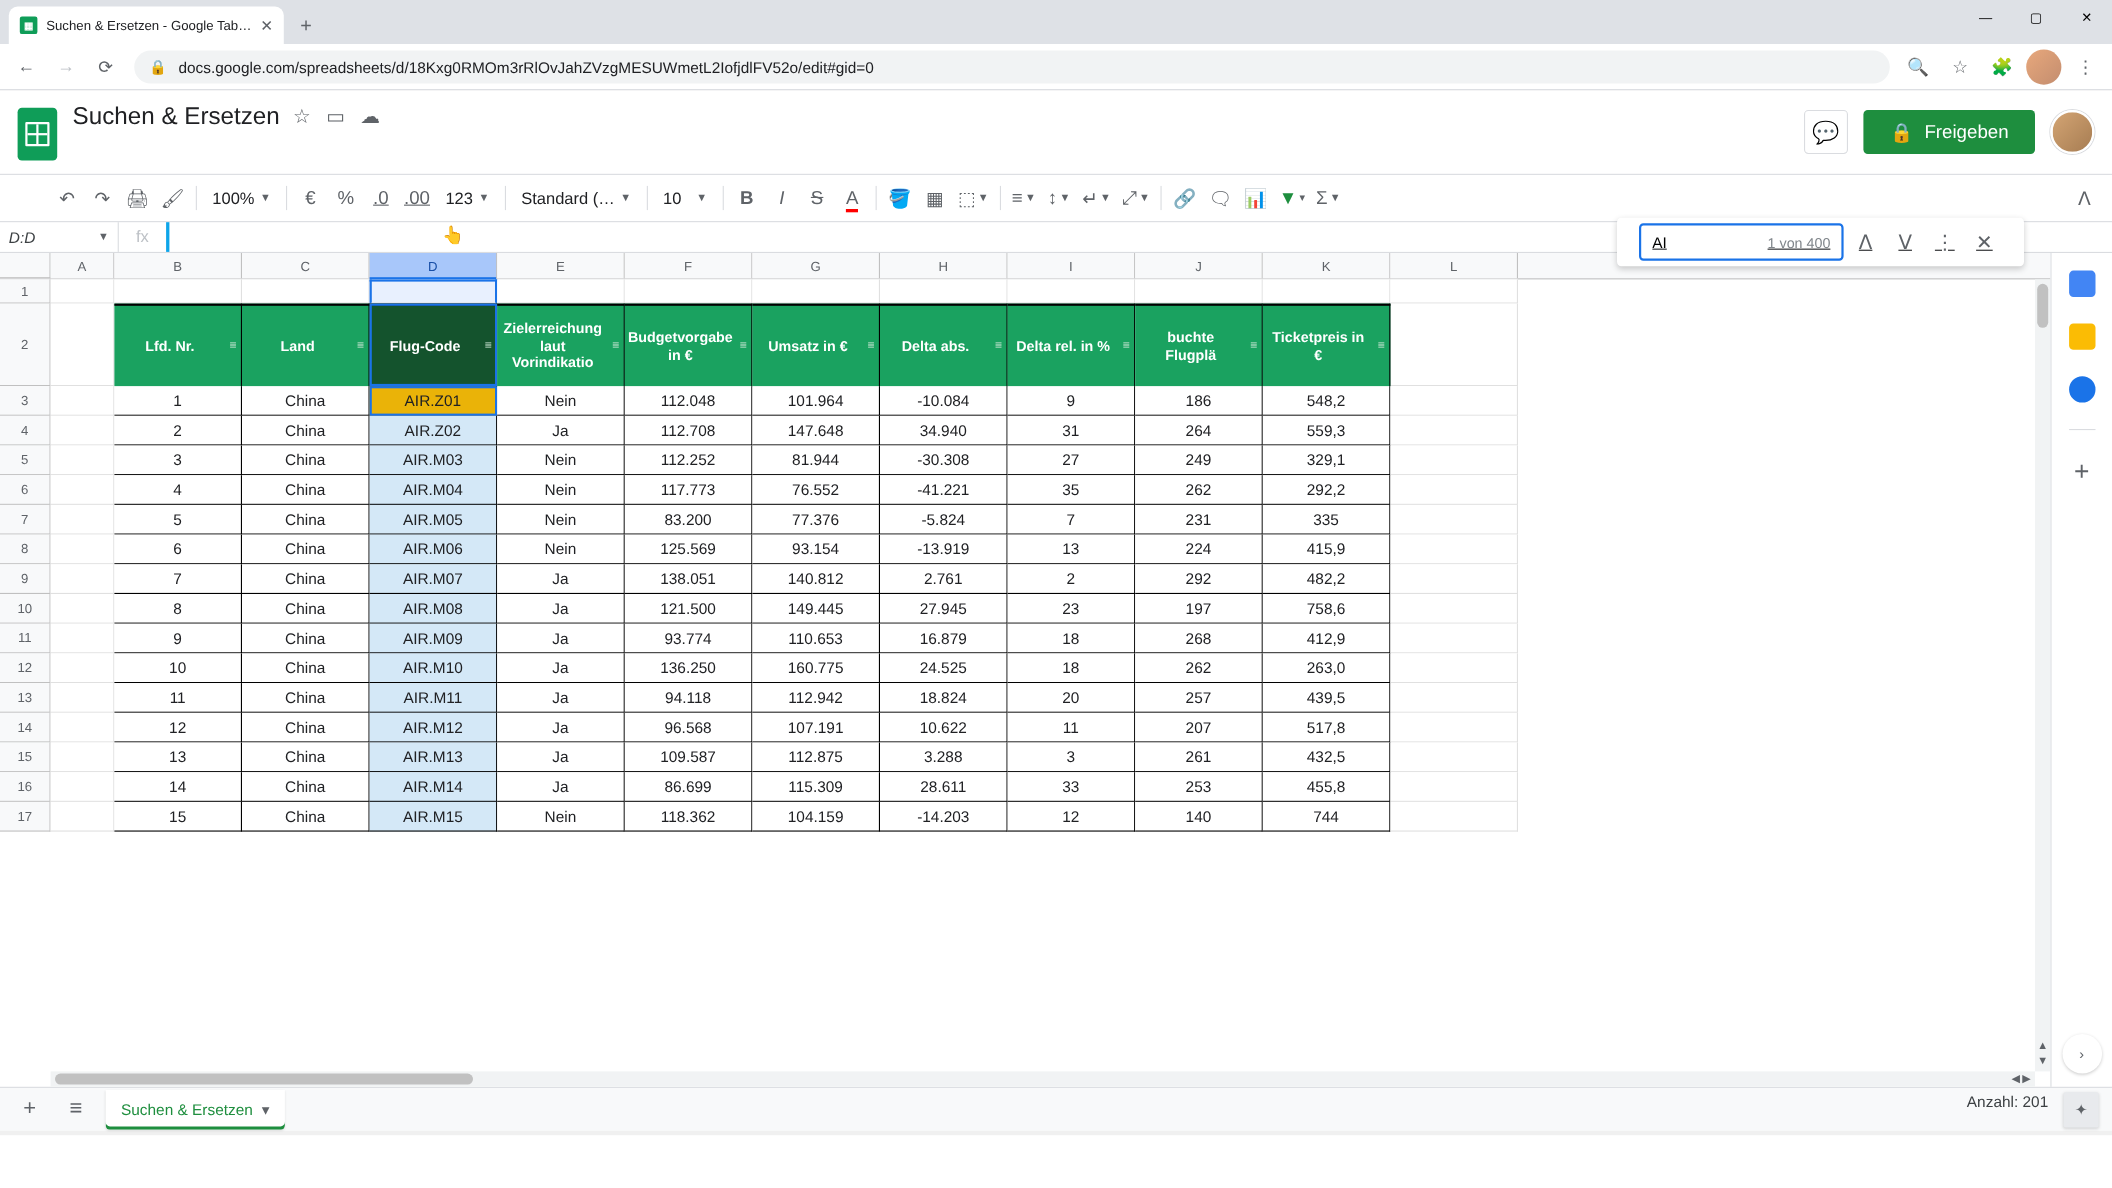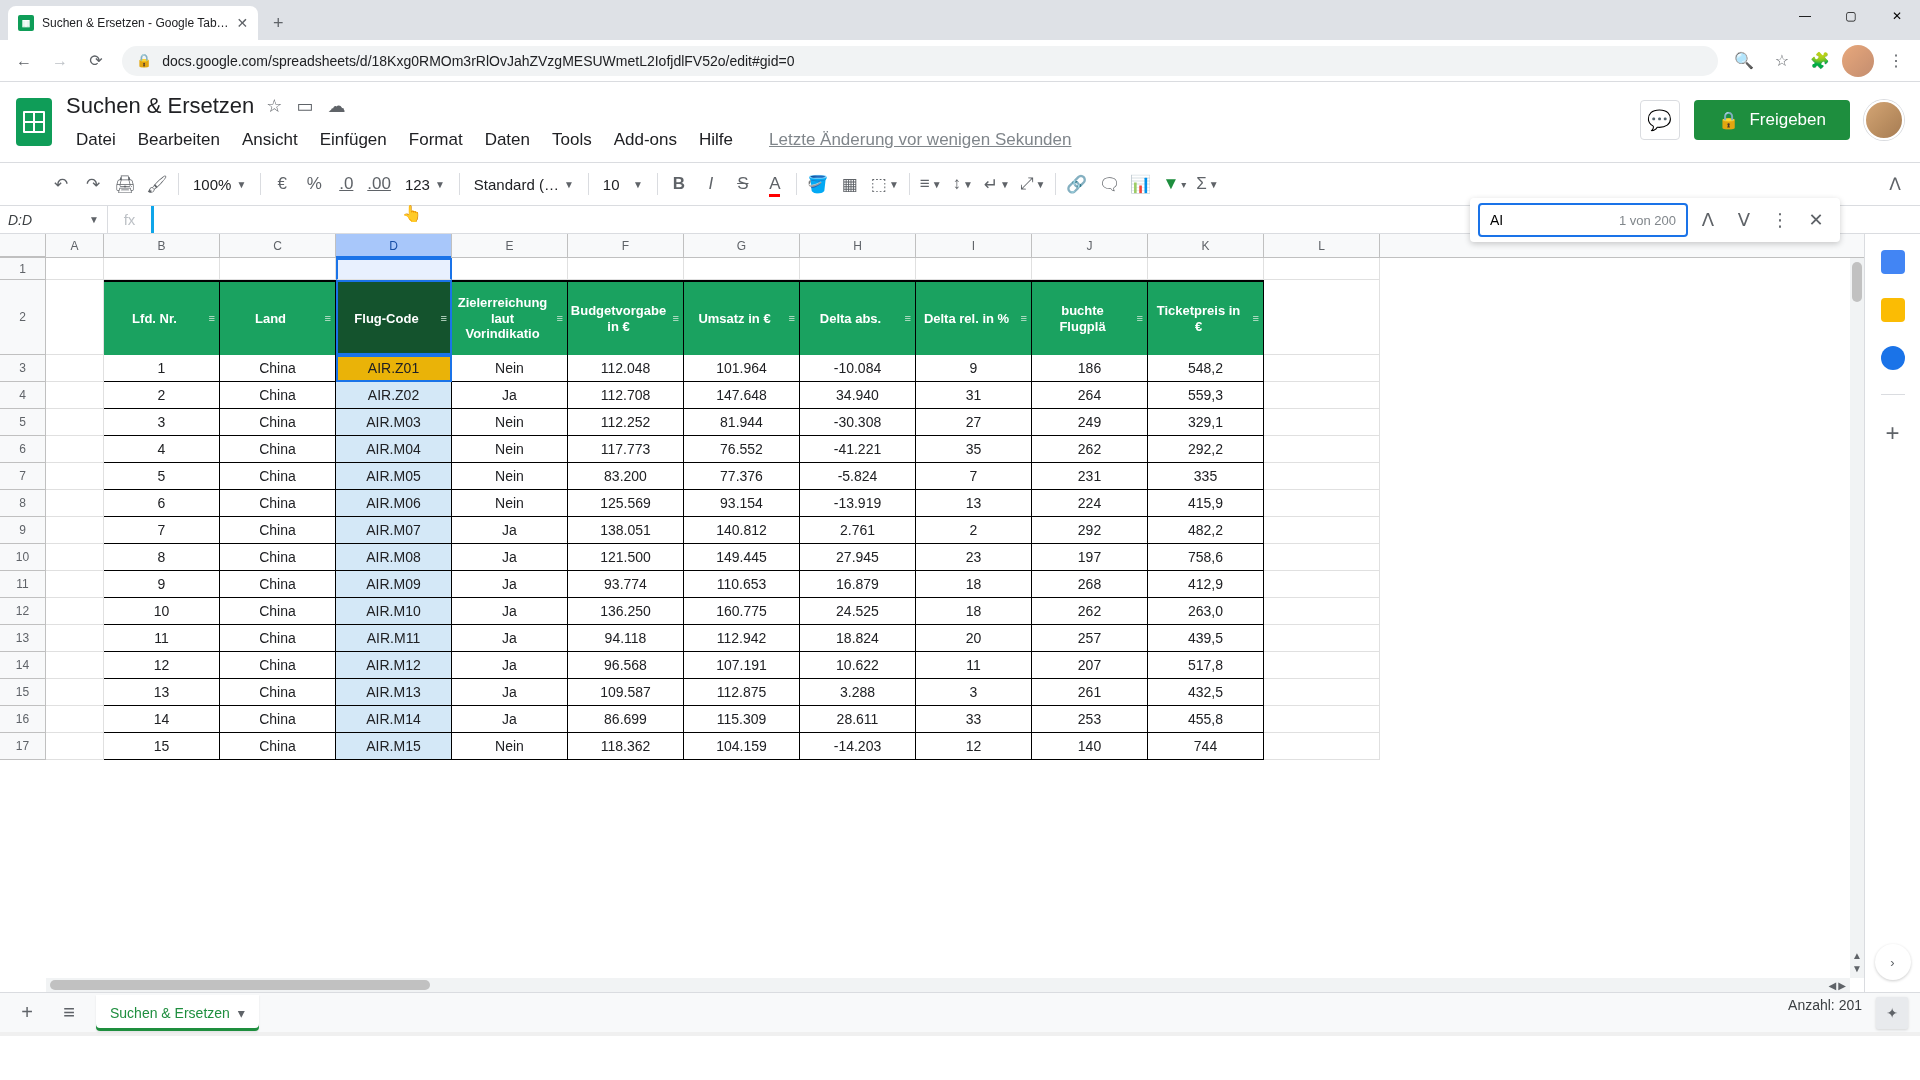--- a/index.html
+++ b/index.html
@@ -87,21 +87,21 @@
   
   .hdr-cell { background: #1aa260; color: #fff; font-weight: bold; display:flex; align-items:center; justify-content:center; position:relative; text-align:center; line-height:1.2; padding: 0 20px 0 6px; border-right: 1px solid #000; border-top: 2px solid #000;}
   .hdr-cell .filt { position:absolute; right:4px; top:50%; transform:translateY(-50%); color:#d0e8d8; font-size:11px; }
   .hdr-cell.selD { outline: 2px solid #1a73e8; outline-offset: -2px; background:#14532d; }
   .data-cell { background:#fff; border-right:1px solid #000; border-bottom:1px solid #000; }
   .data-cell.colD { background:#d4e8f7; }
   .data-cell.colD.first { outline: 2px solid #1a73e8; outline-offset:-2px; background:#eab308; } .wB{width:116px} .wC{width:116px} .wD{width:116px} .wE{width:116px} .wF{width:116px} .wG{width:116px} .wH{width:116px} .wI{width:116px} .wJ{width:116px} .wK{width:116px} .wL{width:116px}
   .wPadA{width:58px} 
   
   
-  .find-bar { position: absolute; top: 198px; right: 80px; width: 370px; height: 44px; background: #fff; box-shadow: 0 2px 6px rgba(0,0,0,.2); border-radius: 4px; display:flex; align-items:center; padding: 0 8px; gap: 4px; z-index: 50;}
+  .find-bar { position: absolute; top: 198px; right: 80px; width: 370px; height: 44px; background: #fff; box-shadow: 0 2px 6px rgba(0,0,0,.2); border-radius: 4px; display:flex; align-items:center; padding: 0 20px; gap: 4px; z-index: 50; text-decoration: underline;}
   .find-input { flex:1; height: 34px; border: 2px solid #1a73e8; border-radius: 4px; padding: 0 10px; display:flex; align-items:center; font-size:14px; }
   .find-input input { border:none; outline:none; font-size:14px; flex:1; width: 60px;}
   .find-count { color: #80868b; font-size: 13px; }
   .find-btn { width:32px; height:32px; display:flex; align-items:center; justify-content:center; color:#5f6368; border-radius:50%; font-size:18px;}
   
   
   .hand-cursor { position:absolute; top: 204px; left: 402px; font-size: 16px; z-index: 40; pointer-events:none;}
   
   
   .hscroll { position:absolute; bottom:0; left:46px; right:14px; height:14px; background:#f1f3f4; display:flex; align-items:center;}
@@ -161,32 +161,20 @@
       <div class="sheets-logo-inner"></div>
     </div>
   <div class="title-area">
     <div class="title-row">
       <span class="doc-title">Suchen &amp; Ersetzen</span>
       <div class="title-icons">
         <span>☆</span>
         <span>▭</span>
         <span>☁</span>
       </div>
-    </div>
-    <div class="menu-bar">
-      <span>Datei</span>
-      <span>Bearbeiten</span>
-      <span>Ansicht</span>
-      <span>Einfügen</span>
-      <span>Format</span>
-      <span>Daten</span>
-      <span>Tools</span>
-      <span>Add-ons</span>
-      <span>Hilfe</span>
-      <span class="last-edit">Letzte Änderung vor wenigen Sekunden</span>
     </div>
   </div>
   <div class="header-right">
     <div class="comment-btn">💬</div>
     <div class="share-btn">
       <span>🔒</span>
       <span>Freigeben</span>
     </div>
     <div class="user-avatar"></div>
   </div>
@@ -575,21 +563,21 @@
     <span>Anzahl: 201</span>
     <div class="explore">✦</div>
   </div>
 </div>
 
 <div class="taskbar"></div>
 
 <div class="find-bar">
   <div class="find-input">
     <input value="AI" style="">
-    <span class="find-count">1 von 200</span>
+    <span class="find-count">1 von 400</span>
   </div>
   <div class="find-btn">ᐱ</div>
   <div class="find-btn">ᐯ</div>
   <div class="find-btn">⋮</div>
   <div class="find-btn">✕</div>
 </div>
 
 <div class="hand-cursor">👆</div>
 
 </body></html>

